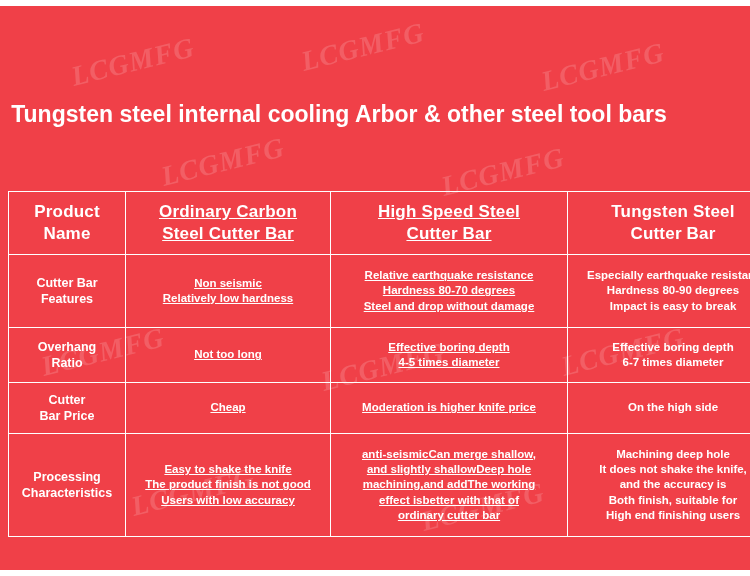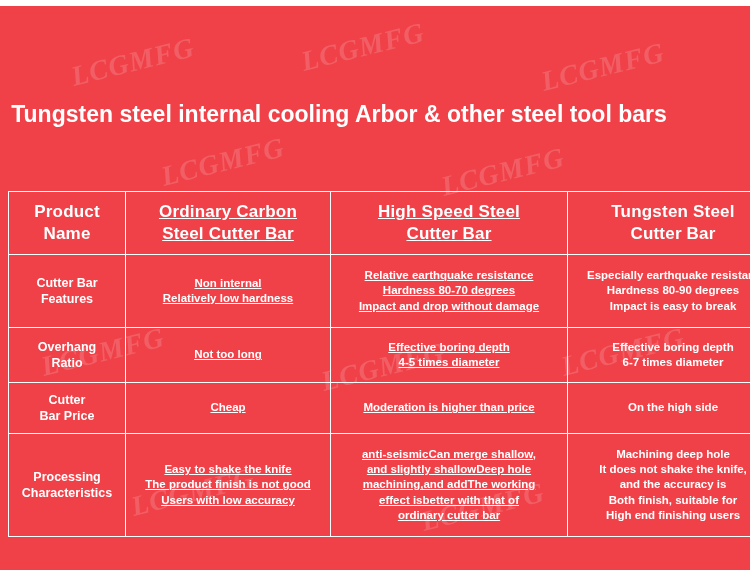--- a/index.html
+++ b/index.html
@@ -158,27 +158,27 @@
           </tr>
         </thead>
         <tbody>
 
           <tr class="row-features">
             <td class="col1 rowhead">
               <span class="cell-line">Cutter Bar</span>
               <span class="cell-line">Features</span>
             </td>
             <td class="col2">
-              <span class="cell-line">Non internal</span>
+              <span class="cell-line">Non seismic</span>
               <span class="cell-line">Relatively low hardness</span>
             </td>
             <td class="col3">
               <span class="cell-line">Relative earthquake resistance</span>
               <span class="cell-line">Hardness 80-70 degrees</span>
-              <span class="cell-line">Impact and drop without damage</span>
+              <span class="cell-line">Steel and drop without damage</span>
             </td>
             <td class="col4">
               <span class="cell-line">Especially earthquake resistant</span>
               <span class="cell-line">Hardness 80-90 degrees</span>
               <span class="cell-line">Impact is easy to break</span>
             </td>
           </tr>
 
           <tr class="row-overhang">
             <td class="col1 rowhead">
@@ -200,21 +200,21 @@
 
           <tr class="row-price">
             <td class="col1 rowhead">
               <span class="cell-line">Cutter</span>
               <span class="cell-line">Bar Price</span>
             </td>
             <td class="col2">
               <span class="cell-line">Cheap</span>
             </td>
             <td class="col3">
-              <span class="cell-line">Moderation is higher than price</span>
+              <span class="cell-line">Moderation is higher knife price</span>
             </td>
             <td class="col4">
               <span class="cell-line">On the high side</span>
             </td>
           </tr>
 
           <tr class="row-proc">
             <td class="col1 rowhead">
               <span class="cell-line">Processing</span>
               <span class="cell-line">Characteristics</span>

